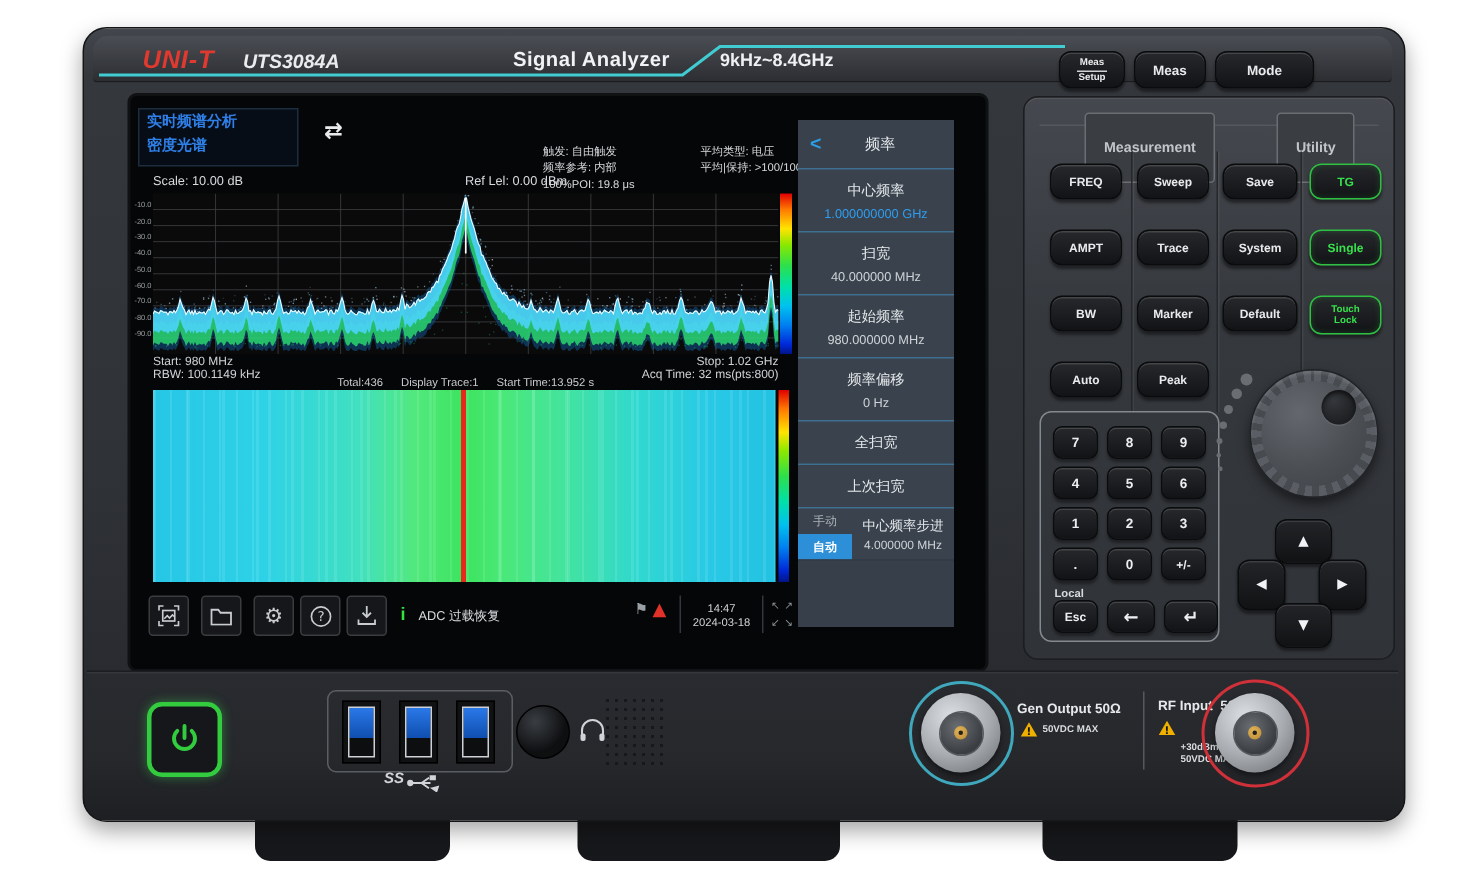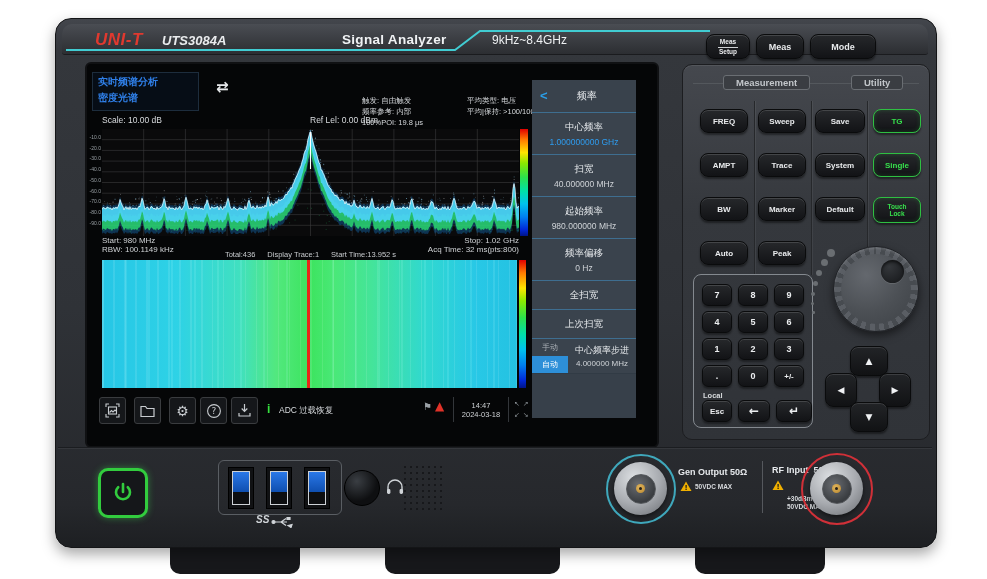--- a/index.html
+++ b/index.html
@@ -10,21 +10,21 @@
 
   
   .foot{background:#17181b;border-radius:0 0 10px 10px;}
   #body{background:linear-gradient(180deg,#43464c 0%,#34373c 6%,#2f3237 55%,#26282c 92%,#1d1f22 100%);
         border:1px solid #141517;border-radius:16px;box-shadow:0 6px 14px rgba(0,0,0,.35);}
   #topbar{background:linear-gradient(180deg,#4a4d53,#2c2e32);border-radius:10px 10px 3px 3px;
           border-bottom:1px solid #1a1b1e;}
   .brand{color:#e0392f;font-weight:bold;font-style:italic;font-size:17px;letter-spacing:.5px;}
   .model{color:#e9ebed;font-weight:bold;font-style:italic;font-size:13px;}
   .sa-title{color:#f0f2f4;font-weight:bold;font-size:13.5px;letter-spacing:.3px;}
-  .range{color:#eef0f2;font-weight:normal;font-size:12px;margin-left:12px;}
+  .range{color:#eef0f2;font-weight:bold;font-size:12px;}
 
   .btn-dark{background:linear-gradient(#26282b,#121316);border:1px solid #0a0b0c;border-radius:8px;
             color:#e8eaec;font-weight:bold;display:flex;align-items:center;justify-content:center;
             box-shadow:inset 0 1px 0 rgba(255,255,255,.14),0 2px 2px rgba(0,0,0,.45);cursor:pointer;}
   .btn-green{color:#37e04c;border:1.5px solid #2fbf42;box-shadow:inset 0 0 4px rgba(47,191,66,.25),0 2px 2px rgba(0,0,0,.45);text-align:right;}
   .frac span{display:block;line-height:1.1;font-size:6.5px;}
   .frac span:first-child{border-bottom:1px solid #cfd2d5;padding:0 2px 1px;}
 
   
   #screen{background:#050607;border:2px solid #101113;border-radius:6px;}
@@ -49,39 +49,39 @@
   #menu .back{color:#2b9fe8;font-weight:bold;font-size:13px;padding:0 8px 2px 8px;cursor:pointer;}
   #menu .ttl{flex:1;text-align:center;color:#e8ebee;font-size:10px;padding-right:18px;}
   .mi{background:#3a434d;border-top:1px solid #3e6e90;text-align:center;color:#e6e9ec;cursor:pointer;
       display:flex;flex-direction:column;justify-content:center;}
   .mi2{height:41px;} .mi1{height:28px;}
   .mi .lb{font-size:9.5px;} .mi .vl{font-size:8.5px;color:#cfd3d7;margin-top:3px;}
   .vblue{color:#2e9df0 !important;}
   #step{height:34px;background:#3a434d;border-top:1px solid #3e6e90;display:flex;cursor:pointer;}
   #step .tog{width:36px;display:flex;flex-direction:column;font-size:8px;}
   #step .man{flex:1;color:#aab0b6;display:flex;align-items:center;justify-content:center;font-family:Liberation Serif, serif;}
-  #step .aut{flex:1;background:#2d8fd8;color:#fff;display:flex;align-items:center;justify-content:center;}
+  #step .aut{flex:1;background:#2d8fd8;color:#fff;display:flex;align-items:center;justify-content:center;font-weight:bold;}
   #step .rt{flex:1;display:flex;flex-direction:column;justify-content:center;text-align:center;color:#e6e9ec;}
   #step .rt .lb{font-size:9px;} #step .rt .vl{font-size:8px;color:#cfd3d7;margin-top:2px;}
   #menu .fill{flex:1;background:#37404a;border-top:1px solid #313b45;}
 
   
   .sic{width:25px;height:25px;background:#15171a;border:1px solid #3a3c3f;border-radius:3px;
        display:flex;align-items:center;justify-content:center;color:#c8ccd0;cursor:pointer;}
   .statmsg{color:#d8dbde;font-size:8.5px;}
   .info-i{color:#35e03f;font-weight:bold;font-size:12px;}
   .clock{color:#cfd2d5;font-size:7.5px;line-height:9px;text-align:center;}
   .sdiv{width:1px;background:#33363a;}
   .lnk{color:#8a9095;font-size:7px;line-height:11px;letter-spacing:3px;}
 
   
   #panel{background:linear-gradient(180deg,#45484e,#35383d 40%,#303338);border:1px solid #1c1d20;border-radius:10px;
          box-shadow:inset 0 1px 0 rgba(255,255,255,.08);}
   .sechdr{border:1px solid #6a6e73;border-radius:3px;background:#3a3d42;color:#c2c6ca;
-          font-size:9.5px;font-weight:bold;padding:1px 12px;}
+          font-size:9.5px;font-weight:bold;padding:17px 12px;}
   .vsep{width:1px;background:#26282b;box-shadow:1px 0 0 rgba(255,255,255,.06);}
   .hsep{height:1px;background:#54585d;}
   .kbtn{font-size:8px;}
   .kbtn2{font-size:6.5px;line-height:1.15;flex-direction:column;}
   #numpad{border:1.5px solid #84898f;border-radius:8px;}
   .nkey{background:linear-gradient(#26282b,#121316);border:1px solid #0a0b0c;border-radius:6px;color:#eceef0;
         font-weight:bold;font-size:9px;display:flex;align-items:center;justify-content:center;
         box-shadow:inset 0 1px 0 rgba(255,255,255,.14),0 2px 2px rgba(0,0,0,.4);cursor:pointer;}
   .locallab{color:#d8dbde;font-weight:bold;font-size:7.5px;}
   #knob{border-radius:50%;border:1px solid #202226;

